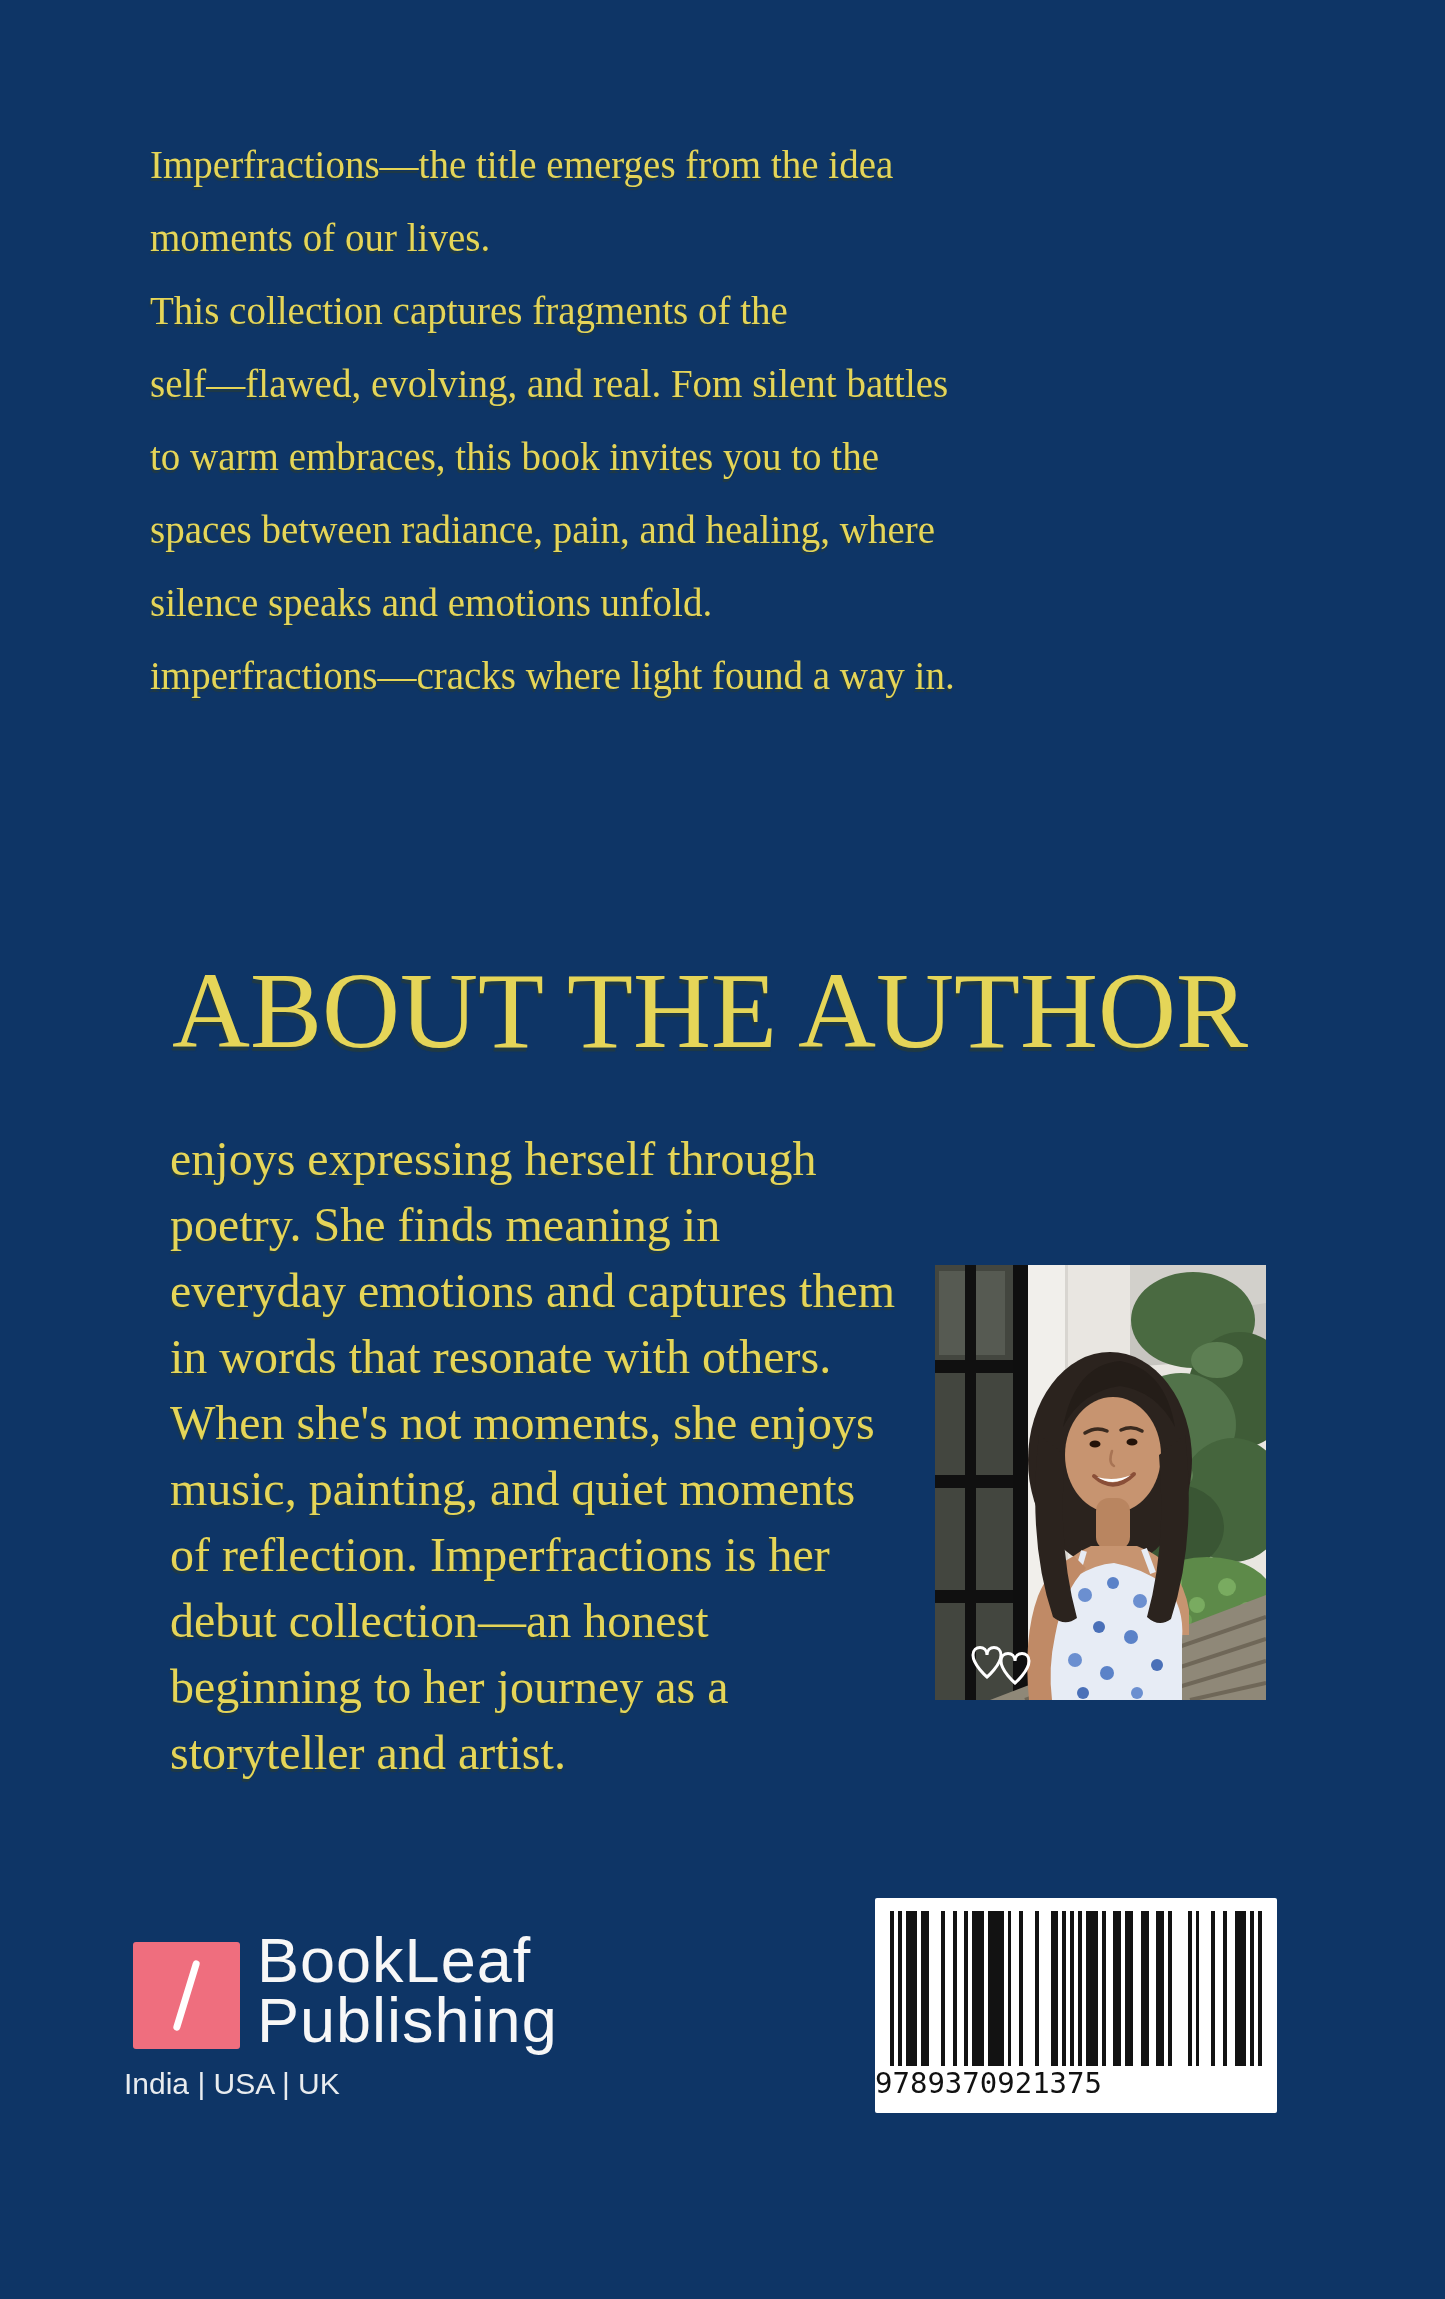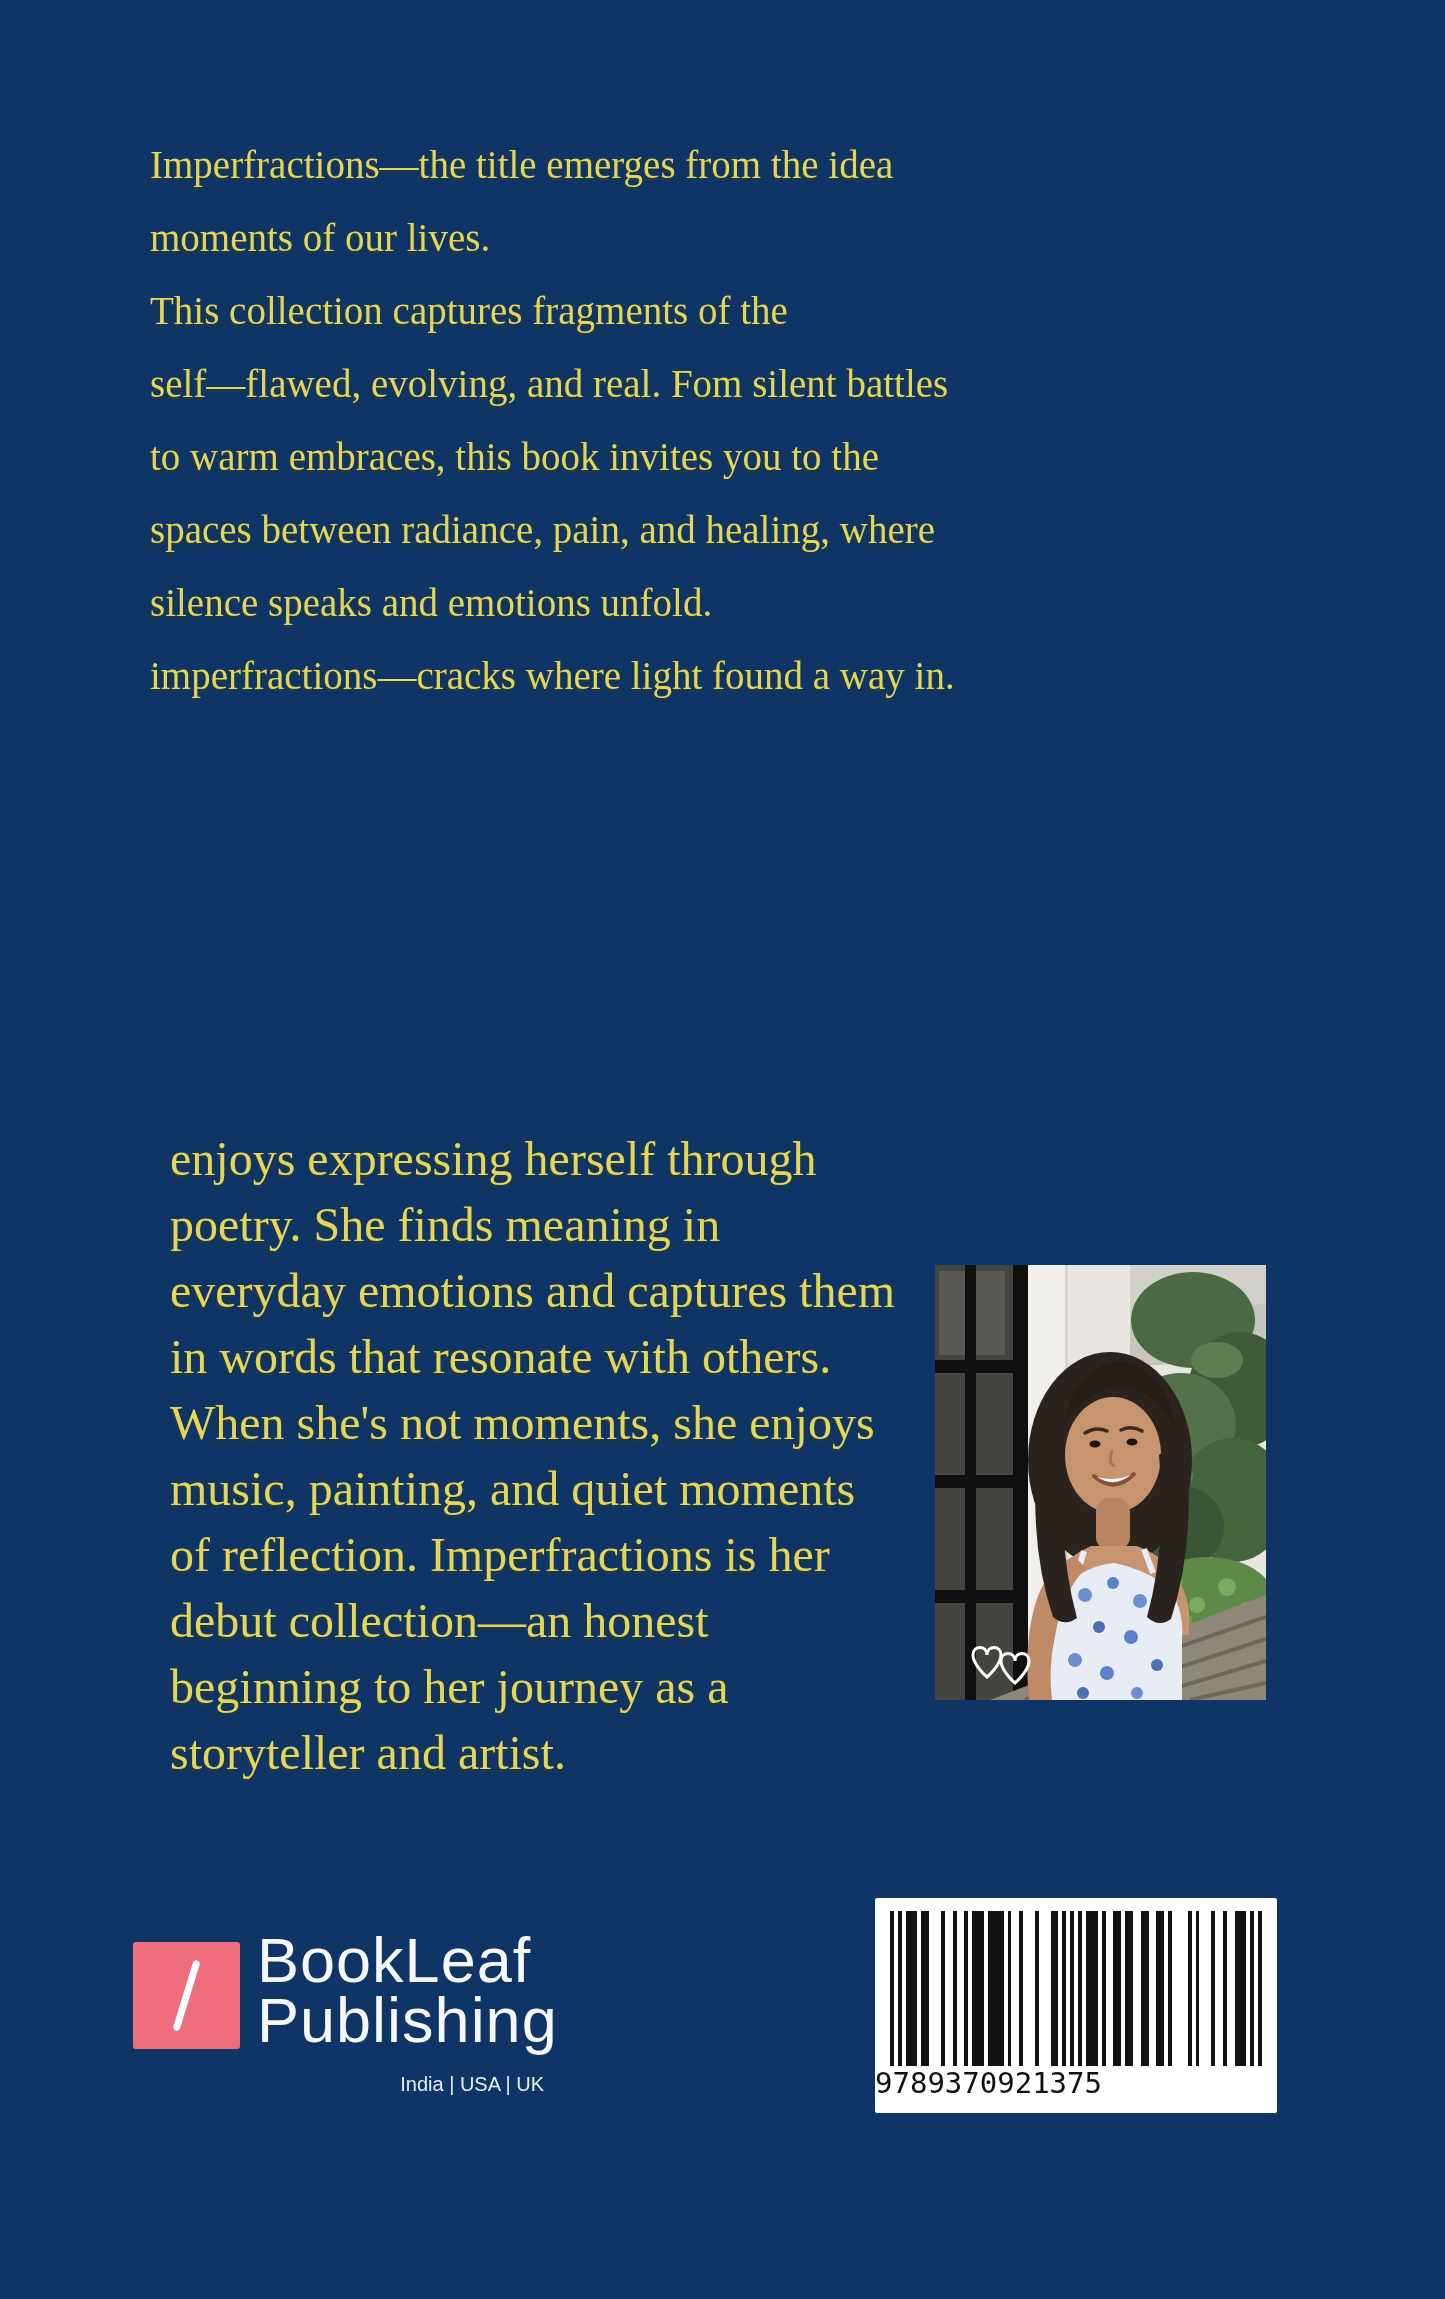--- a/index.html
+++ b/index.html
@@ -50,24 +50,24 @@
     transform:rotate(17deg);
   }
   .brand {
     position:absolute; left:257px; top:1930px;
     color: var(--white, #f5f5f5);
     font-family:"Liberation Sans", sans-serif;
     font-size:63px; line-height:60px; letter-spacing:1px; white-space:nowrap;
   }
   .regions {
     position:absolute; left:124px; top:2064px; width:420px;
-    text-align:right;
+    text-align:left;
     color:#e9ecef;
     font-family:"Liberation Sans", sans-serif;
-    font-size:20px; line-height:40px; white-space:nowrap;
+    font-size:30px; line-height:40px; white-space:nowrap;
   }
   
   .barcode-box {
     position:absolute; left:875px; top:1898px; width:402px; height:215px;
     background:#ffffff; border-radius:2px;
   }
   .barcode-bars {
     position:absolute; left:15px; top:13px; width:372px; height:155px;
     display:flex;
   }
@@ -88,20 +88,21 @@
     <div class="line">Imperfractions—the title emerges from the idea</div>
     <div class="line">moments of our lives.</div>
     <div class="line">This collection captures fragments of the</div>
     <div class="line">self—flawed, evolving, and real. Fom silent battles</div>
     <div class="line">to warm embraces, this book invites you to the</div>
     <div class="line">spaces between radiance, pain, and healing, where</div>
     <div class="line">silence speaks and emotions unfold.</div>
     <div class="line">imperfractions—cracks where light found a way in.</div>
   </div>
 
+  <div class="about-heading">ABOUT THE AUTHOR</div>
 
   <div class="bio">
     <div class="line">enjoys expressing herself through</div>
     <div class="line">poetry. She finds meaning in</div>
     <div class="line">everyday emotions and captures them</div>
     <div class="line">in words that resonate with others.</div>
     <div class="line">When she's not moments, she enjoys</div>
     <div class="line">music, painting, and quiet moments</div>
     <div class="line">of reflection. Imperfractions is her</div>
     <div class="line">debut collection—an honest</div>

